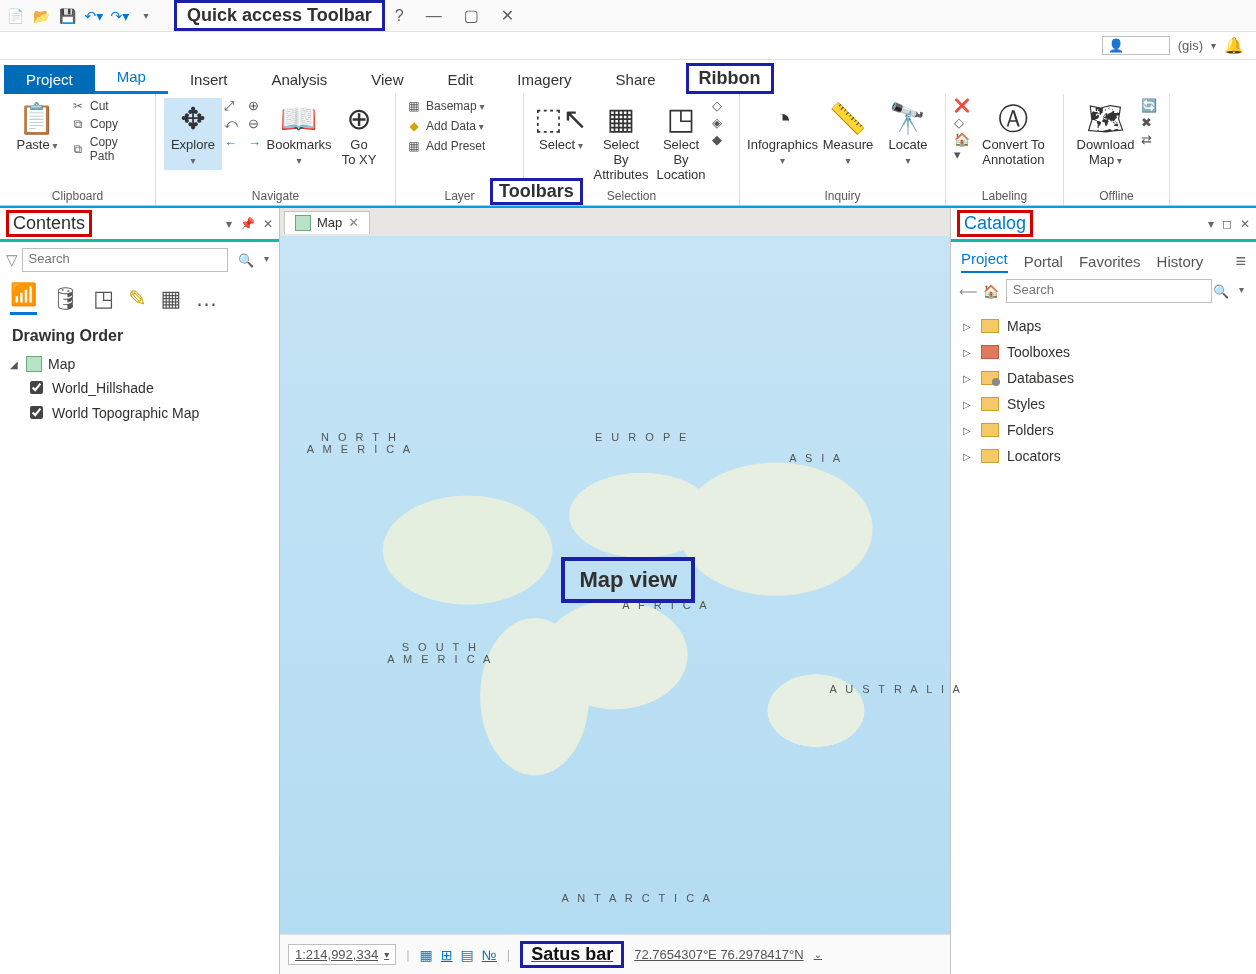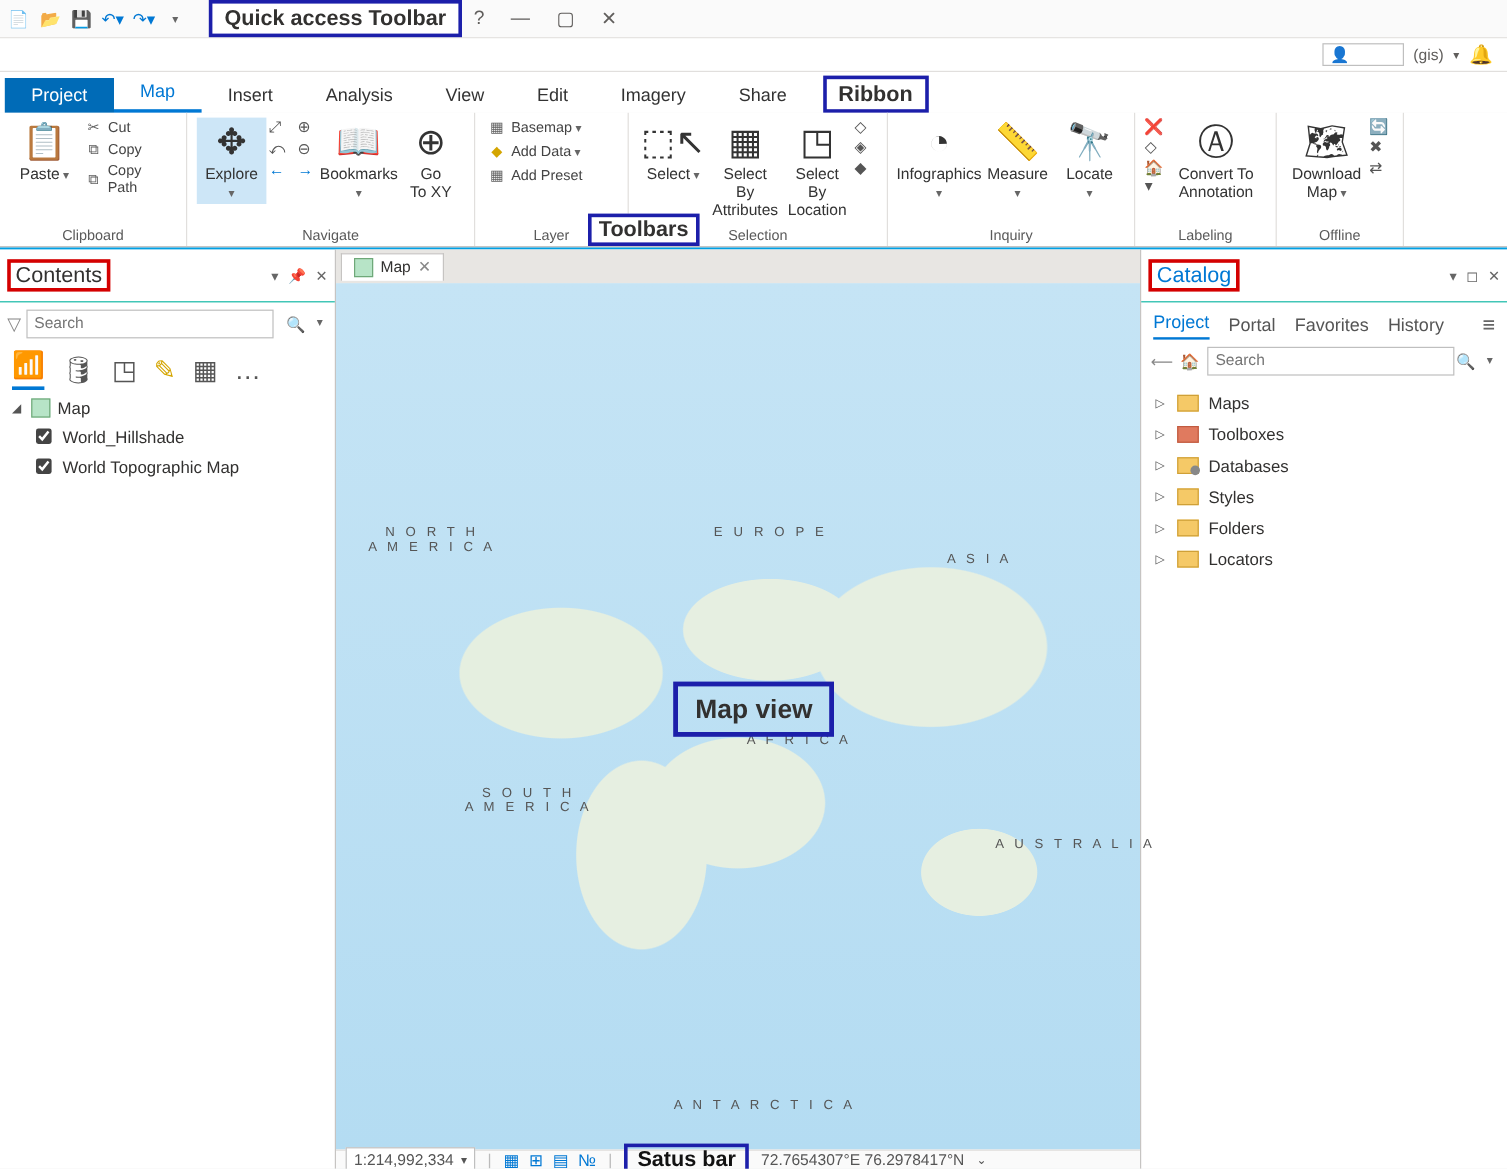--- a/index.html
+++ b/index.html
@@ -93,22 +93,22 @@
   }
 
   
   .main { flex:1; display:flex; min-height:0; border-top:2px solid #00a0e3;}
   .pane { background:#fff; display:flex; flex-direction:column; }
   .pane.contents { width:280px; border-right:1px solid #c6c4c2; }
   .pane.map { flex:1; background:#eef3f4; position:relative; }
   .pane.catalog { width:306px; border-left:1px solid #c6c4c2; }
 
   .pane-header {
-    height:44px; display:flex; align-items:center; justify-content:space-between;
-    padding:0 6px; border-bottom:1px solid #14b8a6;
+    height:34px; display:flex; align-items:center; justify-content:space-between;
+    padding:0 6px; border-bottom:3px solid #14b8a6;
   }
   .pane-title { font-size:18px; color:#323130; }
   .contents-title-box { border:3px solid #d40000; padding:0 4px; }
   .catalog-title-box  { border:3px solid #d40000; padding:0 4px; color:#0078d4; }
   .pane-controls { display:flex; gap:8px; color:#666; font-size:12px;}
 
   .search-row { display:flex; align-items:center; gap:4px; padding:6px; }
   .filter-icon { color:#888; font-size:15px; }
   .search-input {
     flex:1; border:1px solid #bfbfbf; height:24px; padding:2px 22px 6px 6px;
@@ -146,23 +146,24 @@
     position:absolute; font-size:11px; letter-spacing:3px; color:#555;
     text-align:center; white-space:pre;
   }
   .annotation-mapview {
     position:absolute; left:42%; top:46%;
     border:4px solid #1c1faa; padding:6px 14px; font-weight:900; font-family:Arial Black,Arial,sans-serif;
     font-size:22px; background:rgba(255,255,255,0);
   }
 
   .statusbar {
-    height:16px; display:flex; align-items:center; gap:10px;
+    height:40px; display:flex; align-items:center; gap:10px;
     padding:0 8px; background:#fafafa; border-top:1px solid #e1dfdd; font-size:13px; color:#555;
     position:relative;
+    text-decoration:underline;
   }
   .scale-box { border:1px solid #bfbfbf; padding:2px 6px; background:#fff; display:flex; align-items:center; gap:6px;}
   .sb-icons { display:flex; gap:8px; font-size:14px; color:#0078d4; }
   .annotation-statusbar {
     border:3px solid #1c1faa; padding:0 8px; font-weight:900; font-family:Arial Black,Arial,sans-serif;
     font-size:18px; color:#111;
   }
 
   
   .cat-tabs { display:flex; gap:16px; padding:8px 10px 0 10px; font-size:15px; color:#555; align-items:center;}
@@ -385,20 +386,21 @@
       </div>
     </div>
     <div class="toc-icons">
       <span class="sel">📶</span>
       <span>🛢</span>
       <span>◳</span>
       <span style="color:#d4a500">✎</span>
       <span>▦</span>
       <span>…</span>
     </div>
+    <div class="drawing-heading">Drawing Order</div>
     <div class="tree">
       <div class="tree-row">
         <span class="expander">◢</span>
         <span class="map-icon"></span>
         <span>Map</span>
       </div>
       <div class="tree-row" style="padding-left:18px">
         <input type="checkbox" class="layer-check" checked="" style="">
         <span>World_Hillshade</span>
       </div>

